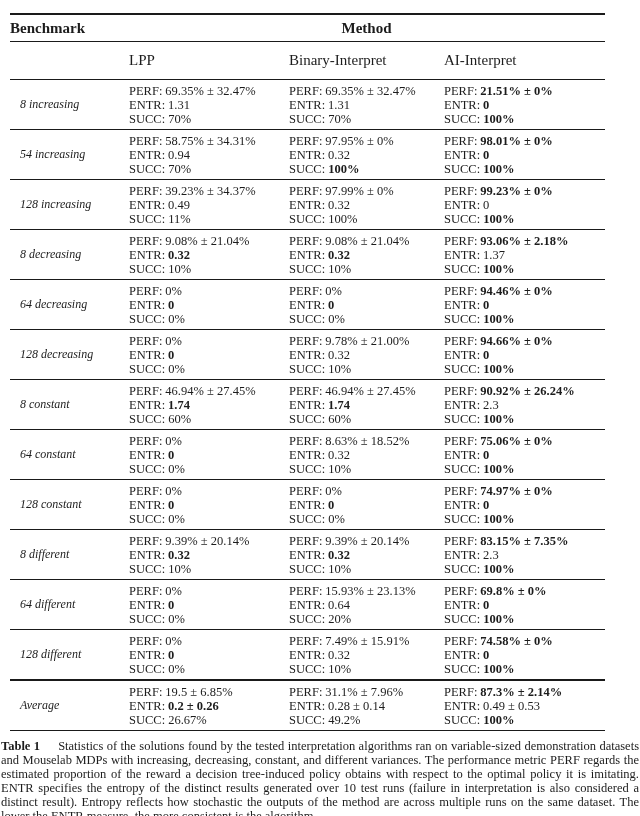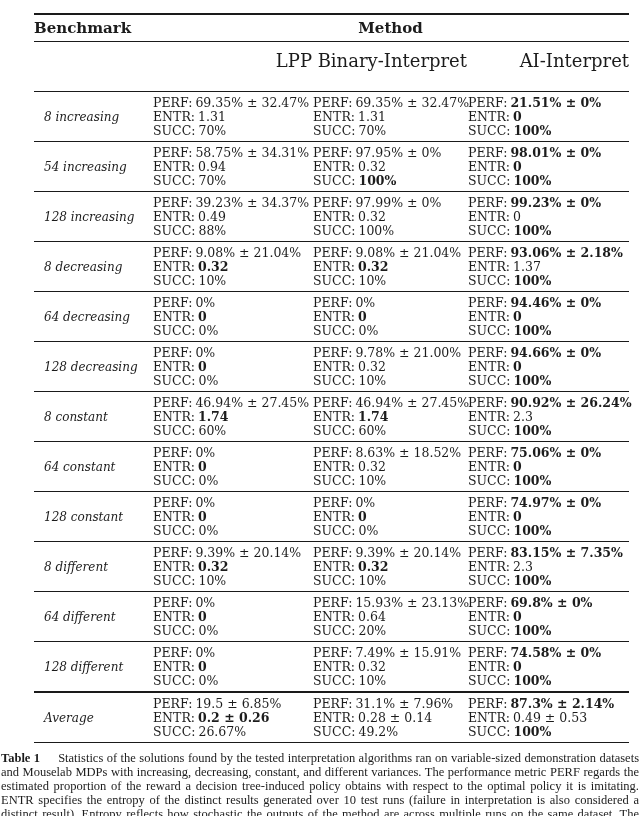--- a/index.html
+++ b/index.html
@@ -14,48 +14,49 @@
   }
   .page {
     position: relative;
     width: 640px;
     height: 816px;
   }
   table.results {
     border-collapse: collapse;
     table-layout: fixed;
     width: 595px;
-    margin: 13px 0 0 34px;
+    margin: 13px 0 0 10px;
     border-top: 2.5px solid #1a1a1a;
     border-bottom: 1.6px solid #1a1a1a;
+    font-family: Liberation Serif, serif;
   }
   col.c-bench { width: 118px; }
   col.c-lpp   { width: 160px; }
   col.c-bi    { width: 155px; }
   col.c-ai    { width: 162px; }
 
   tr.head1 { border-bottom: 1px solid #1a1a1a; }
   tr.head1 th {
     height: 26px;
     font-size: 15px;
     font-weight: bold;
     vertical-align: middle;
     padding: 0;
   }
   th.bench-h { text-align: left; padding-left: 3px; }
   th.method-h { text-align: center; }
 
   tr.head2 { border-bottom: 1.6px solid #1a1a1a; }
   tr.head2 th {
     height: 37px;
-    font-size: 18px;
+    font-size: 15px;
     font-weight: normal;
-    text-align: right;
+    text-align: left;
     vertical-align: middle;
-    padding: 0 0 12px 1px;
+    padding: 0 0 0 1px;
   }
 
   tbody tr { border-bottom: 1.6px solid #1a1a1a; }
   tbody tr.avg { border-top: 2.2px solid #1a1a1a; }
   tbody td {
     height: 49px;
     padding: 0;
     vertical-align: middle;
   }
   td.bench {
@@ -146,21 +147,21 @@
         <div class="ln"><span class="ml">ENTR:</span><span class="mv b">0</span></div>
         <div class="ln"><span class="ml">SUCC:</span><span class="mv b">100%</span></div>
       </td>
     </tr>
 
     <tr>
       <td class="bench">128 increasing</td>
       <td class="cell">
         <div class="ln"><span class="ml">PERF:</span><span class="mv">39.23% ± 34.37%</span></div>
         <div class="ln"><span class="ml">ENTR:</span><span class="mv">0.49</span></div>
-        <div class="ln"><span class="ml">SUCC:</span><span class="mv">88%</span></div>
+        <div class="ln"><span class="ml">SUCC:</span><span class="mv">11%</span></div>
       </td>
       <td class="cell">
         <div class="ln"><span class="ml">PERF:</span><span class="mv">97.99% ± 0%</span></div>
         <div class="ln"><span class="ml">ENTR:</span><span class="mv">0.32</span></div>
         <div class="ln"><span class="ml">SUCC:</span><span class="mv">100%</span></div>
       </td>
       <td class="cell">
         <div class="ln"><span class="ml">PERF:</span><span class="mv b">99.23% ± 0%</span></div>
         <div class="ln"><span class="ml">ENTR:</span><span class="mv">0</span></div>
         <div class="ln"><span class="ml">SUCC:</span><span class="mv b">100%</span></div>

